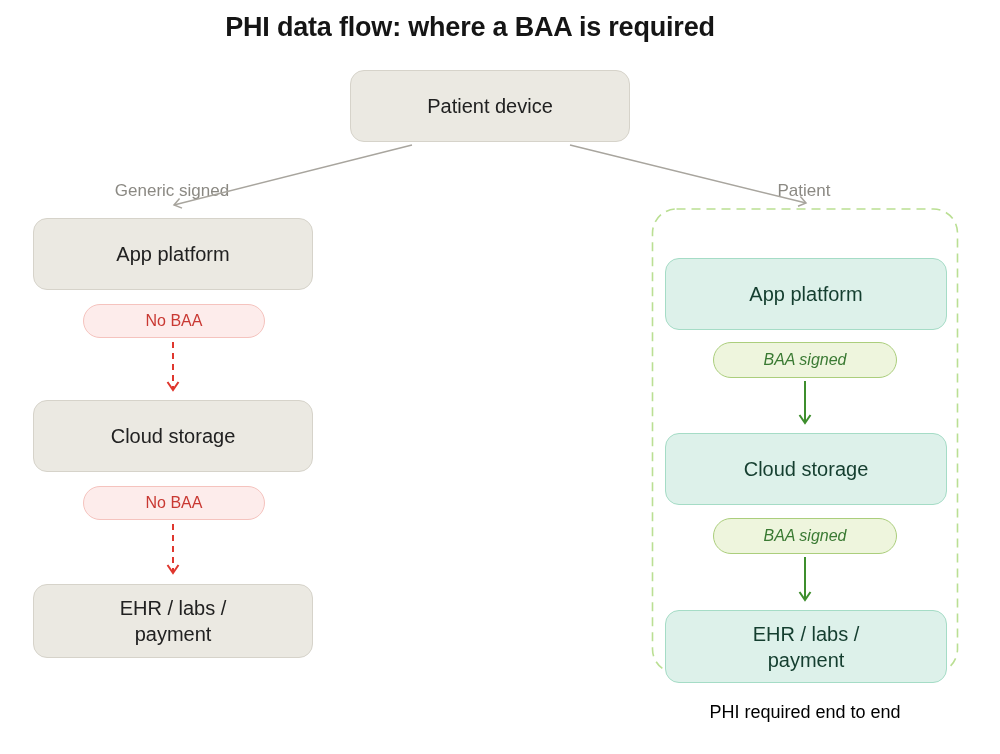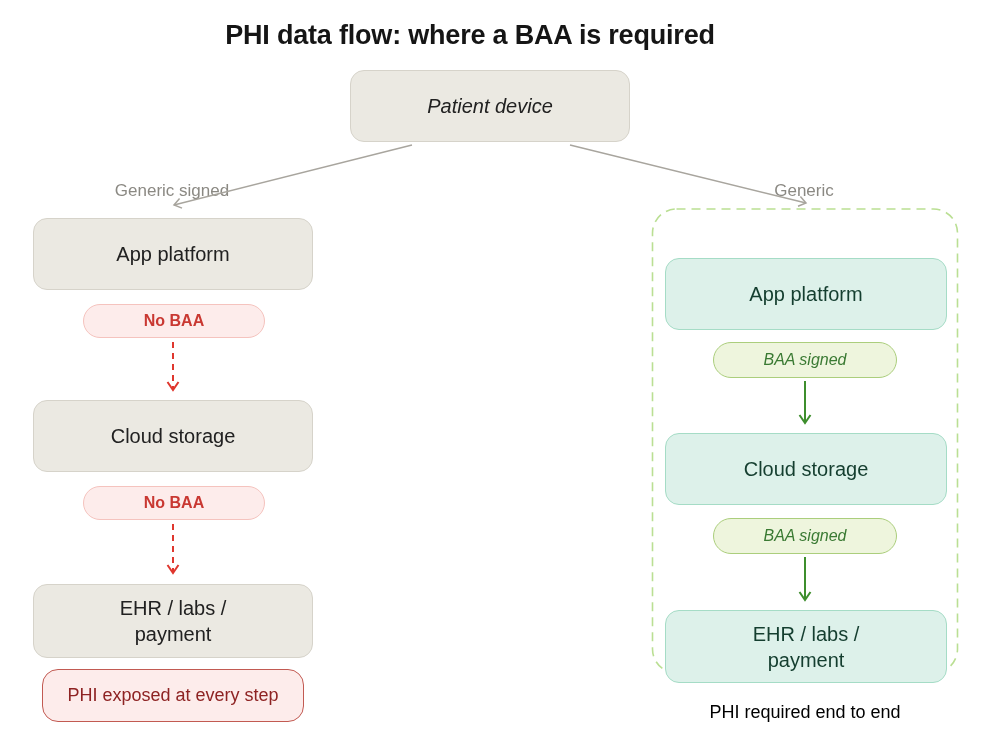--- a/index.html
+++ b/index.html
@@ -1,37 +1,37 @@
 <!DOCTYPE html>
 <html><head>
 <meta charset="utf-8">
 <style>
   html,body{margin:0;padding:0;background:#ffffff;}
   body{font-family:"Liberation Sans", sans-serif;}
   #stage{position:relative;width:1000px;height:754px;background:#ffffff;overflow:hidden;}
 
   .abs{position:absolute;}
   .title{
-    left:470px;top:20px;transform:translateX(-50%);
+    left:470px;top:12px;transform:translateX(-50%);
     font-size:27px;font-weight:600;letter-spacing:-0.2px;
     color:var(--title-text);white-space:nowrap;z-index:3;
   }
   .node{
     display:flex;align-items:center;justify-content:center;text-align:center;
     border-radius:14px;z-index:3;box-sizing:border-box;font-size:20px;line-height:1.3;
   }
   .node-beige{background:var(--beige-fill);border:1px solid var(--beige-border);color:var(--node-text);}
   .node-mint{background:var(--mint-fill);border:1px solid var(--mint-border);color:var(--mint-text);}
   .node .wrap{max-width:170px;text-align:center;}
 
   .pill{
     display:flex;align-items:center;justify-content:center;text-align:center;
     border-radius:999px;font-size:16px;z-index:3;box-sizing:border-box;
   }
-  .pill-pink{background:var(--pink-fill);border:1px solid var(--pink-border);color:var(--red-text);font-weight:bold;}
+  .pill-pink{background:var(--pink-fill);border:1px solid var(--pink-border);color:var(--red-text);}
   .pill-olive{background:var(--olive-fill);border:1px solid var(--olive-border);color:var(--olive-text);font-style:italic;}
 
   .outcome{
     display:flex;align-items:center;justify-content:center;text-align:center;
     border-radius:16px;font-size:18px;z-index:3;box-sizing:border-box;white-space:nowrap;
   }
   .outcome-red{background:var(--pink-fill);border:1px solid var(--outcome-red-border);color:var(--outcome-red-text);}
   .outcome-green{background:var(--outcome-green-fill);border:1px solid var(--outcome-green-border);color:var(--outcome-green-text);}
 
   .branch-label{
@@ -50,26 +50,26 @@
 <body style="--title-text: #151515; --beige-fill: #ebe9e2; --beige-border: #d6d3ca; --node-text: #212121; --pink-fill: #fdeceb; --pink-border: #f5c3be; --red-text: #c93832; --red-arrow: #df372e; --outcome-red-border: #c25a52; --outcome-red-text: #8e2323; --mint-fill: #ddf1ea; --mint-border: #a5dcc6; --mint-text: #143e2f; --olive-fill: #eef5dd; --olive-border: #abce7c; --olive-text: #3a7a33; --green-arrow: #3e8e2d; --dashed-border: #badf93; --env-label: #579750; --gray-line: #a8a59e; --gray-label: #8b8983;">
 
 <div id="stage">
 
   <svg id="bg-layer" class="layer" width="1000" height="754" viewBox="0 0 1000 754">
     <rect x="652.5" y="209" width="305" height="464" rx="24" ry="24" fill="none" stroke-width="1.6" stroke-dasharray="9 6" style="stroke:var(--dashed-border)"></rect>
   </svg>
 
   <div class="abs title">PHI data flow: where a BAA is required</div>
 
-  <div class="abs node node-beige" style="left:350px;top:70px;width:280px;height:72px;font-style:italic;">
+  <div class="abs node node-beige" style="left:350px;top:70px;width:280px;height:72px;">
     <span>Patient device</span>
   </div>
 
   <div class="abs branch-label" style="left:172px;top:181px;">Generic signed</div>
-  <div class="abs branch-label" style="left:804px;top:181px;">Generic</div>
+  <div class="abs branch-label" style="left:804px;top:181px;">Patient</div>
 
   <div class="abs node node-beige" style="left:33px;top:218px;width:280px;height:72px;">
     <span>App platform</span>
   </div>
 
   <div class="abs pill pill-pink" style="left:83px;top:304px;width:182px;height:34px;">
     <span>No BAA</span>
   </div>
 
   <div class="abs node node-beige" style="left:33px;top:400px;width:280px;height:72px;">
@@ -77,23 +77,20 @@
   </div>
 
   <div class="abs pill pill-pink" style="left:83px;top:486px;width:182px;height:34px;">
     <span>No BAA</span>
   </div>
 
   <div class="abs node node-beige" style="left:33px;top:584px;width:280px;height:74px;">
     <span class="wrap">EHR / labs / payment</span>
   </div>
 
-  <div class="abs outcome outcome-red" style="left:42px;top:669px;width:262px;height:53px;">
-    <span>PHI exposed at every step</span>
-  </div>
 
 
   <div class="abs node node-mint" style="left:665px;top:258px;width:282px;height:72px;">
     <span>App platform</span>
   </div>
 
   <div class="abs pill pill-olive" style="left:713px;top:342px;width:184px;height:36px;">
     <span>BAA signed</span>
   </div>
 

